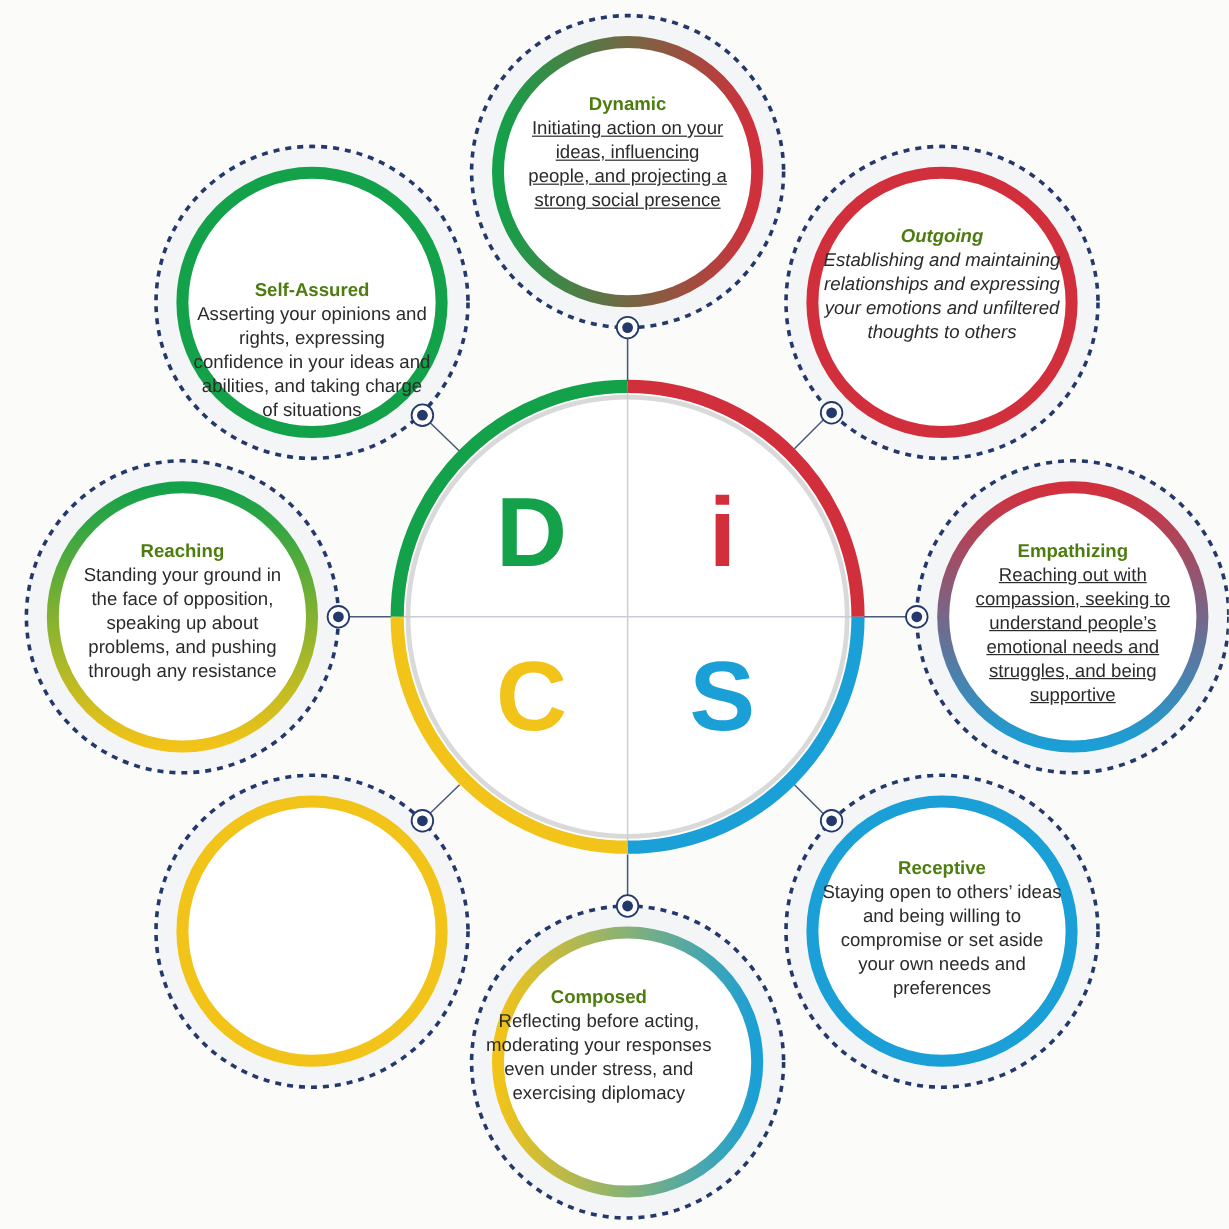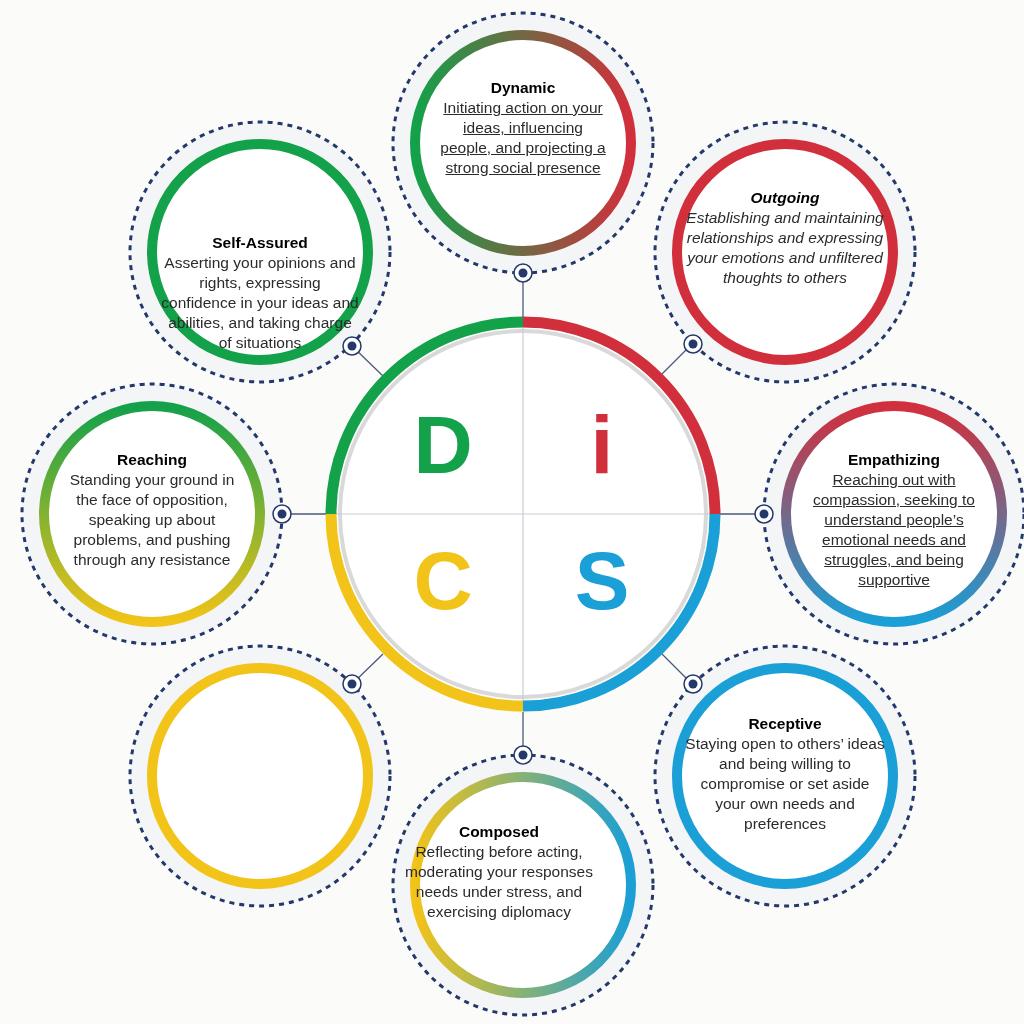--- a/index.html
+++ b/index.html
@@ -1,19 +1,19 @@
 <!DOCTYPE html>
 <html><head>
 <meta charset="utf-8">
 <style>
   html, body { margin:0; padding:0; }
   body { width:1024px; height:1024px; background:#fbfbf9; position:relative; overflow:hidden; font-family:"Liberation Sans", sans-serif; }
   #diagram { position:absolute; left:0; top:0; width:1024px; height:1024px; }
   .sat-text { position:absolute; width:200px; text-align:center; color:#2b2b2b; font-size:15.5px; line-height:20px; }
-  .sat-title { display:block; color:#000000; font-weight:bold; font-size:15.5px; line-height:20px; }
+  .sat-title { display:block; color:#4d7c0f; font-weight:bold; font-size:15.5px; line-height:20px; }
   .sat-desc { display:block; }
   .letter { position:absolute; font-family:"Liberation Sans", sans-serif; font-size:82px; font-weight:bold; line-height:1; width:100px; text-align:center; }
 </style>
 </head>
 <body>
 
 <div id="diagram">
   <svg width="1024" height="1024" viewBox="0 0 1024 1024" xmlns="http://www.w3.org/2000/svg">
     <defs>
       <linearGradient id="g-dynamic" x1="0" y1="0" x2="1" y2="0">
@@ -158,21 +158,21 @@
   <div class="sat-text" style="left:794px;top:450px;width:200px;">
     <span class="sat-title">Empathizing</span>
     <span class="sat-desc" style="padding:0 4px;text-decoration:underline;">Reaching out with compassion, seeking to understand people’s emotional needs and struggles, and being supportive</span>
   </div>
   <div class="sat-text" style="left:685px;top:714px;width:200px;">
     <span class="sat-title">Receptive</span>
     <span class="sat-desc">Staying open to others’ ideas and being willing to compromise or set aside your own needs and preferences</span>
   </div>
   <div class="sat-text" style="left:399px;top:822px;width:200px;">
     <span class="sat-title">Composed</span>
-    <span class="sat-desc">Reflecting before acting, moderating your responses needs under stress, and exercising diplomacy</span>
+    <span class="sat-desc">Reflecting before acting, moderating your responses even under stress, and exercising diplomacy</span>
   </div>
   <div class="sat-text" style="left:52px;top:450px;width:200px;">
     <span class="sat-title">Reaching</span>
     <span class="sat-desc" style="padding:0 12px;">Standing your ground in the face of opposition, speaking up about problems, and pushing through any resistance</span>
   </div>
   <div class="sat-text" style="left:160px;top:189px;width:200px;margin-top:44px;">
     <span class="sat-title">Self-Assured</span>
     <span class="sat-desc">Asserting your opinions and rights, expressing confidence in your ideas and abilities, and taking charge of situations</span>
   </div>
 </div>

